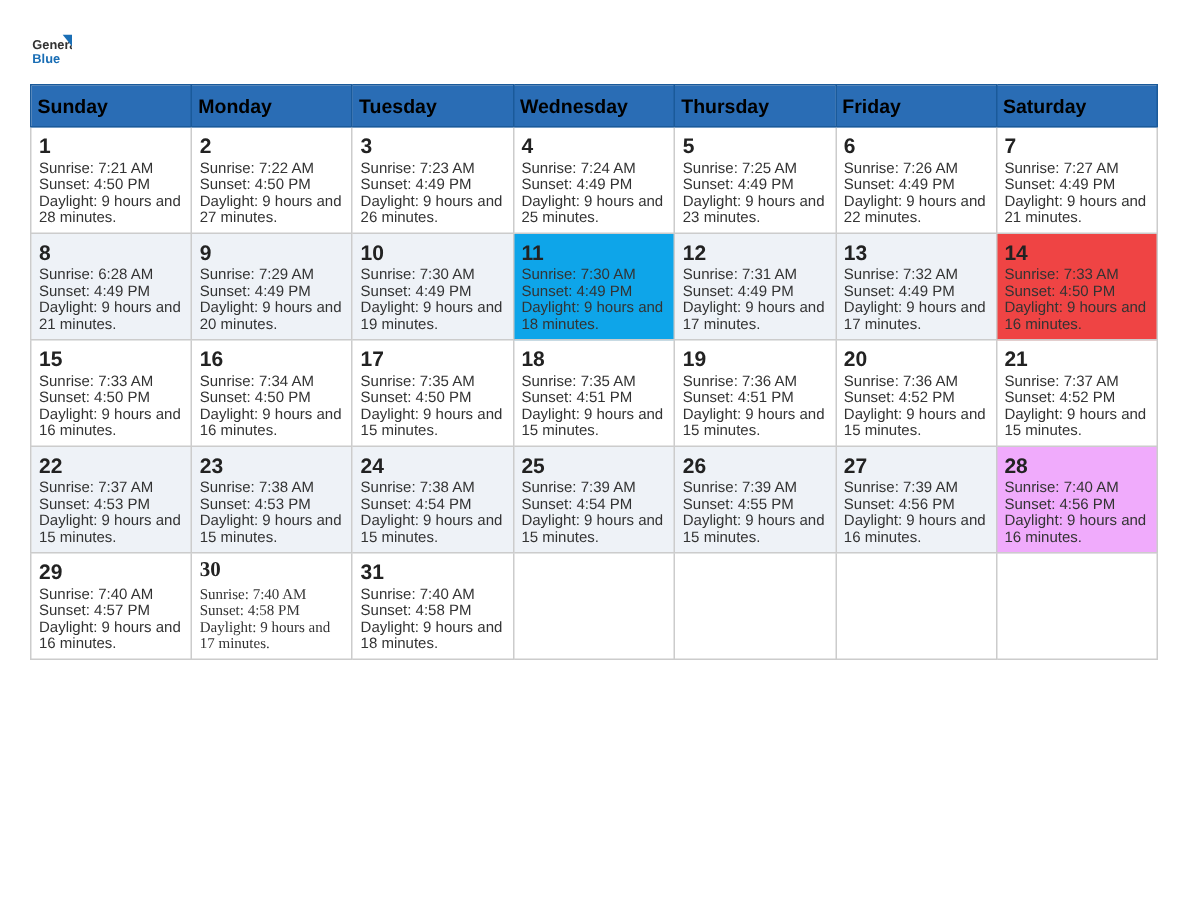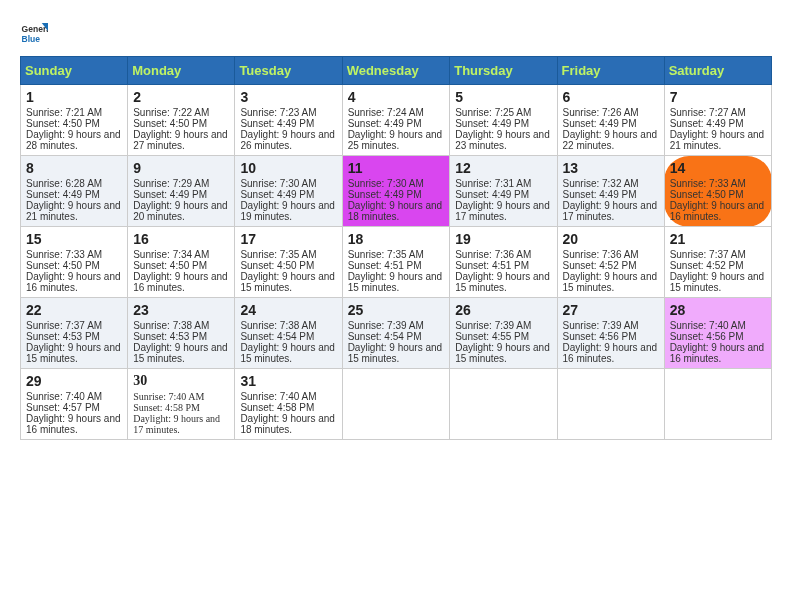--- a/index.html
+++ b/index.html
@@ -38,21 +38,21 @@
       color: #444;
       margin-top: 2px;
     }
     .calendar {
       width: 100%;
       border-collapse: collapse;
       border: 1px solid #ccc;
     }
     .calendar th {
       background-color: #2a6db5;
-      color: #bef264;
+      color: #000000;
       padding: 6px 4px;
       text-align: left;
       font-size: 13px;
       font-weight: bold;
       border: 1px solid #1a5a9a;
     }
     .calendar td {
       vertical-align: top;
       border: 1px solid #ccc;
       padding: 4px 5px;
@@ -115,24 +115,24 @@
         <td style="background-color: rgb(255, 255, 255);"><span class="day-number">3</span><span>Sunrise: 7:23 AM</span><br><span>Sunset: 4:49 PM</span><br><span>Daylight: 9 hours and 26 minutes.</span></td>
         <td style="background-color: rgb(255, 255, 255);"><span class="day-number">4</span><span>Sunrise: 7:24 AM</span><br><span>Sunset: 4:49 PM</span><br><span>Daylight: 9 hours and 25 minutes.</span></td>
         <td style="background-color: rgb(255, 255, 255);"><span class="day-number">5</span><span>Sunrise: 7:25 AM</span><br><span>Sunset: 4:49 PM</span><br><span>Daylight: 9 hours and 23 minutes.</span></td>
         <td style="background-color: rgb(255, 255, 255);"><span class="day-number">6</span><span>Sunrise: 7:26 AM</span><br><span>Sunset: 4:49 PM</span><br><span>Daylight: 9 hours and 22 minutes.</span></td>
         <td style="background-color: rgb(255, 255, 255);"><span class="day-number">7</span><span>Sunrise: 7:27 AM</span><br><span>Sunset: 4:49 PM</span><br><span>Daylight: 9 hours and 21 minutes.</span></td>
       </tr>
       <tr>
         <td style="background-color: rgb(238, 242, 247);"><span class="day-number">8</span><span>Sunrise: 6:28 AM</span><br><span>Sunset: 4:49 PM</span><br><span>Daylight: 9 hours and 21 minutes.</span></td>
         <td style="background-color: rgb(238, 242, 247);"><span class="day-number">9</span><span>Sunrise: 7:29 AM</span><br><span>Sunset: 4:49 PM</span><br><span>Daylight: 9 hours and 20 minutes.</span></td>
         <td style="background-color: rgb(238, 242, 247);"><span class="day-number">10</span><span>Sunrise: 7:30 AM</span><br><span>Sunset: 4:49 PM</span><br><span>Daylight: 9 hours and 19 minutes.</span></td>
-        <td style="background-color: #d946ef;"><span class="day-number">11</span><span>Sunrise: 7:30 AM</span><br><span>Sunset: 4:49 PM</span><br><span>Daylight: 9 hours and 18 minutes.</span></td>
+        <td style="background-color: #0ea5e9;"><span class="day-number">11</span><span>Sunrise: 7:30 AM</span><br><span>Sunset: 4:49 PM</span><br><span>Daylight: 9 hours and 18 minutes.</span></td>
         <td style="background-color: rgb(238, 242, 247);"><span class="day-number">12</span><span>Sunrise: 7:31 AM</span><br><span>Sunset: 4:49 PM</span><br><span>Daylight: 9 hours and 17 minutes.</span></td>
         <td style="background-color: rgb(238, 242, 247);"><span class="day-number">13</span><span>Sunrise: 7:32 AM</span><br><span>Sunset: 4:49 PM</span><br><span>Daylight: 9 hours and 17 minutes.</span></td>
-        <td style="background-color: #f97316; border-radius: 25px;"><span class="day-number">14</span><span>Sunrise: 7:33 AM</span><br><span>Sunset: 4:50 PM</span><br><span>Daylight: 9 hours and 16 minutes.</span></td>
+        <td style="background-color: #ef4444;"><span class="day-number">14</span><span>Sunrise: 7:33 AM</span><br><span>Sunset: 4:50 PM</span><br><span>Daylight: 9 hours and 16 minutes.</span></td>
       </tr>
       <tr>
         <td style="background-color: rgb(255, 255, 255);"><span class="day-number">15</span><span>Sunrise: 7:33 AM</span><br><span>Sunset: 4:50 PM</span><br><span>Daylight: 9 hours and 16 minutes.</span></td>
         <td style="background-color: rgb(255, 255, 255);"><span class="day-number">16</span><span>Sunrise: 7:34 AM</span><br><span>Sunset: 4:50 PM</span><br><span>Daylight: 9 hours and 16 minutes.</span></td>
         <td style="background-color: rgb(255, 255, 255);"><span class="day-number">17</span><span>Sunrise: 7:35 AM</span><br><span>Sunset: 4:50 PM</span><br><span>Daylight: 9 hours and 15 minutes.</span></td>
         <td style="background-color: rgb(255, 255, 255);"><span class="day-number">18</span><span>Sunrise: 7:35 AM</span><br><span>Sunset: 4:51 PM</span><br><span>Daylight: 9 hours and 15 minutes.</span></td>
         <td style="background-color: rgb(255, 255, 255);"><span class="day-number">19</span><span>Sunrise: 7:36 AM</span><br><span>Sunset: 4:51 PM</span><br><span>Daylight: 9 hours and 15 minutes.</span></td>
         <td style="background-color: rgb(255, 255, 255);"><span class="day-number">20</span><span>Sunrise: 7:36 AM</span><br><span>Sunset: 4:52 PM</span><br><span>Daylight: 9 hours and 15 minutes.</span></td>
         <td style="background-color: rgb(255, 255, 255);"><span class="day-number">21</span><span>Sunrise: 7:37 AM</span><br><span>Sunset: 4:52 PM</span><br><span>Daylight: 9 hours and 15 minutes.</span></td>
       </tr>

